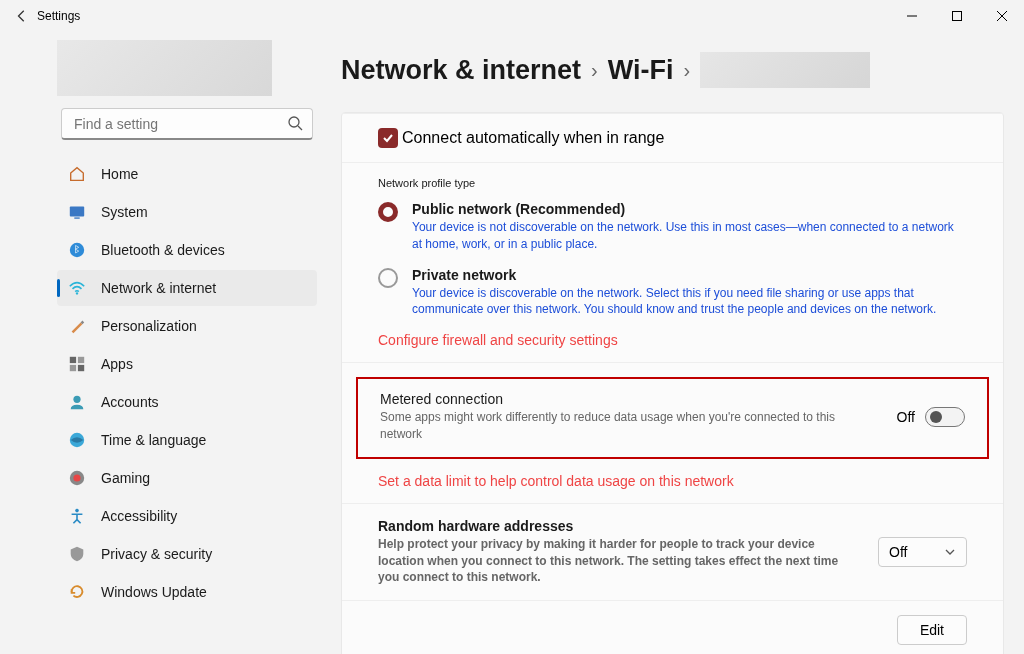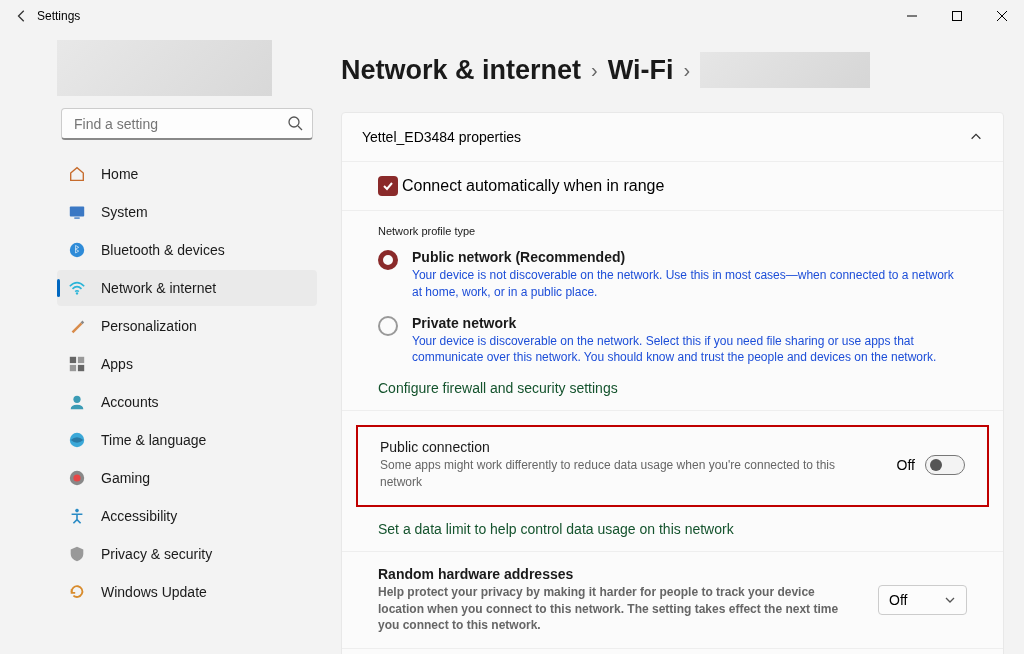--- a/index.html
+++ b/index.html
@@ -28,21 +28,21 @@
 .panel-header { display:flex; align-items:center; justify-content:space-between; padding: 16px 20px; font-size: 14px; cursor:pointer;}
 .section { padding: 14px 36px; border-top: 1px solid #eee; }
 .check-row { display:flex; align-items:center; gap:4px;text-align:right; }
 .chkbox { width:20px; height:20px; border-radius:4px; background:#8a2a2a; display:flex; align-items:center; justify-content:center; }
 .sec-title { font-size:11px; color:#1a1a1a; margin-bottom: 12px; }
 .radio-row { display:flex; gap:14px; margin-bottom: 14px; align-items:flex-start; }
 .radio { width:20px; height:20px; border-radius:50%; border:2px solid #999; flex-shrink:0; margin-top:1px;}
 .radio.sel { border:5px solid #8a2a2a; }
 .radio-label { font-size:14px; font-weight:600; color:#1a1a1a; }
 .radio-desc { font-size:12px; color:#1d4ed8; margin-top:2px; line-height:1.4; }
-.link { font-size:14px; color:#14532d; cursor:pointer; }
+.link { font-size:14px; color:#ef4444; cursor:pointer; }
 .highlight-box { border:2px solid #c00000; margin: 0 14px; padding: 12px 22px 14px 22px; }
 .row-split { display:flex; align-items:center; justify-content:space-between; gap:20px; }
 .row-title { font-size:14px; color:#1a1a1a; }
 .row-desc { font-size:12px; color:#666; margin-top:2px; line-height:1.4; }
 .toggle-wrap { display:flex; align-items:center; gap:10px; font-size:14px;}
 .toggle { width:40px; height:20px; border-radius:11px; border:1px solid #777; background:#f3f3f3; position:relative; cursor:pointer;}
 .toggle .knob { position:absolute; width:12px; height:12px; border-radius:50%; background:#555; top:3px; left:4px;}
 .dropdown { border:1px solid #ccc; border-radius:4px; background:#fcfcfc; padding:6px 10px; font-size:14px; width:110px; display:flex; align-items:center; justify-content:space-between; cursor:pointer;}
 .btn { border:1px solid #ccc; border-radius:4px; background:#fcfcfc; padding:6px 22px; font-size:14px; cursor:pointer;}
 .ip-row { display:flex; align-items:center; padding: 14px 36px; border-top:1px solid #eee; font-size:14px; gap:100px;}
@@ -205,28 +205,20 @@
   <div class="main">
     <div class="breadcrumb">
       <span>Network &amp; internet</span>
       <span class="chev">›</span>
       <span>Wi-Fi</span>
       <span class="chev">›</span>
       <div class="bc-placeholder"></div>
     </div>
 
     <div class="panel">
-      <div class="panel-header">
-        <span>Yettel_ED3484 properties</span>
-        <span>
-            <svg width="14" height="14" viewBox="0 0 16 16">
-              <path d="M3 10 L8 5 L13 10" stroke="#333" fill="none" stroke-width="1.4"></path>
-            </svg>
-          </span>
-      </div>
 
       <div class="section">
         <div class="check-row">
           <div class="chkbox">
             <svg width="12" height="12" viewBox="0 0 12 12">
                 <path d="M2 6 L5 9 L10 3" stroke="#fff" fill="none" stroke-width="2"></path>
               </svg>
           </div>
           <span>Connect automatically when in range</span>
         </div>
@@ -251,21 +243,21 @@
           </div>
         </div>
 
         <div class="link" style="margin-top:6px;">Configure firewall and security settings</div>
       </div>
 
       <div style="border-top:1px solid #eee; padding-top:14px; padding-bottom:4px;">
         <div class="highlight-box">
           <div class="row-split">
             <div>
-              <div class="row-title">Public connection</div>
+              <div class="row-title">Metered connection</div>
               <div class="row-desc">Some apps might work differently to reduce data usage when you're connected to this network</div>
             </div>
             <div class="toggle-wrap">
               <span>Off</span>
               <div class="toggle">
                   <div class="knob"></div>
                 </div>
             </div>
           </div>
         </div>

